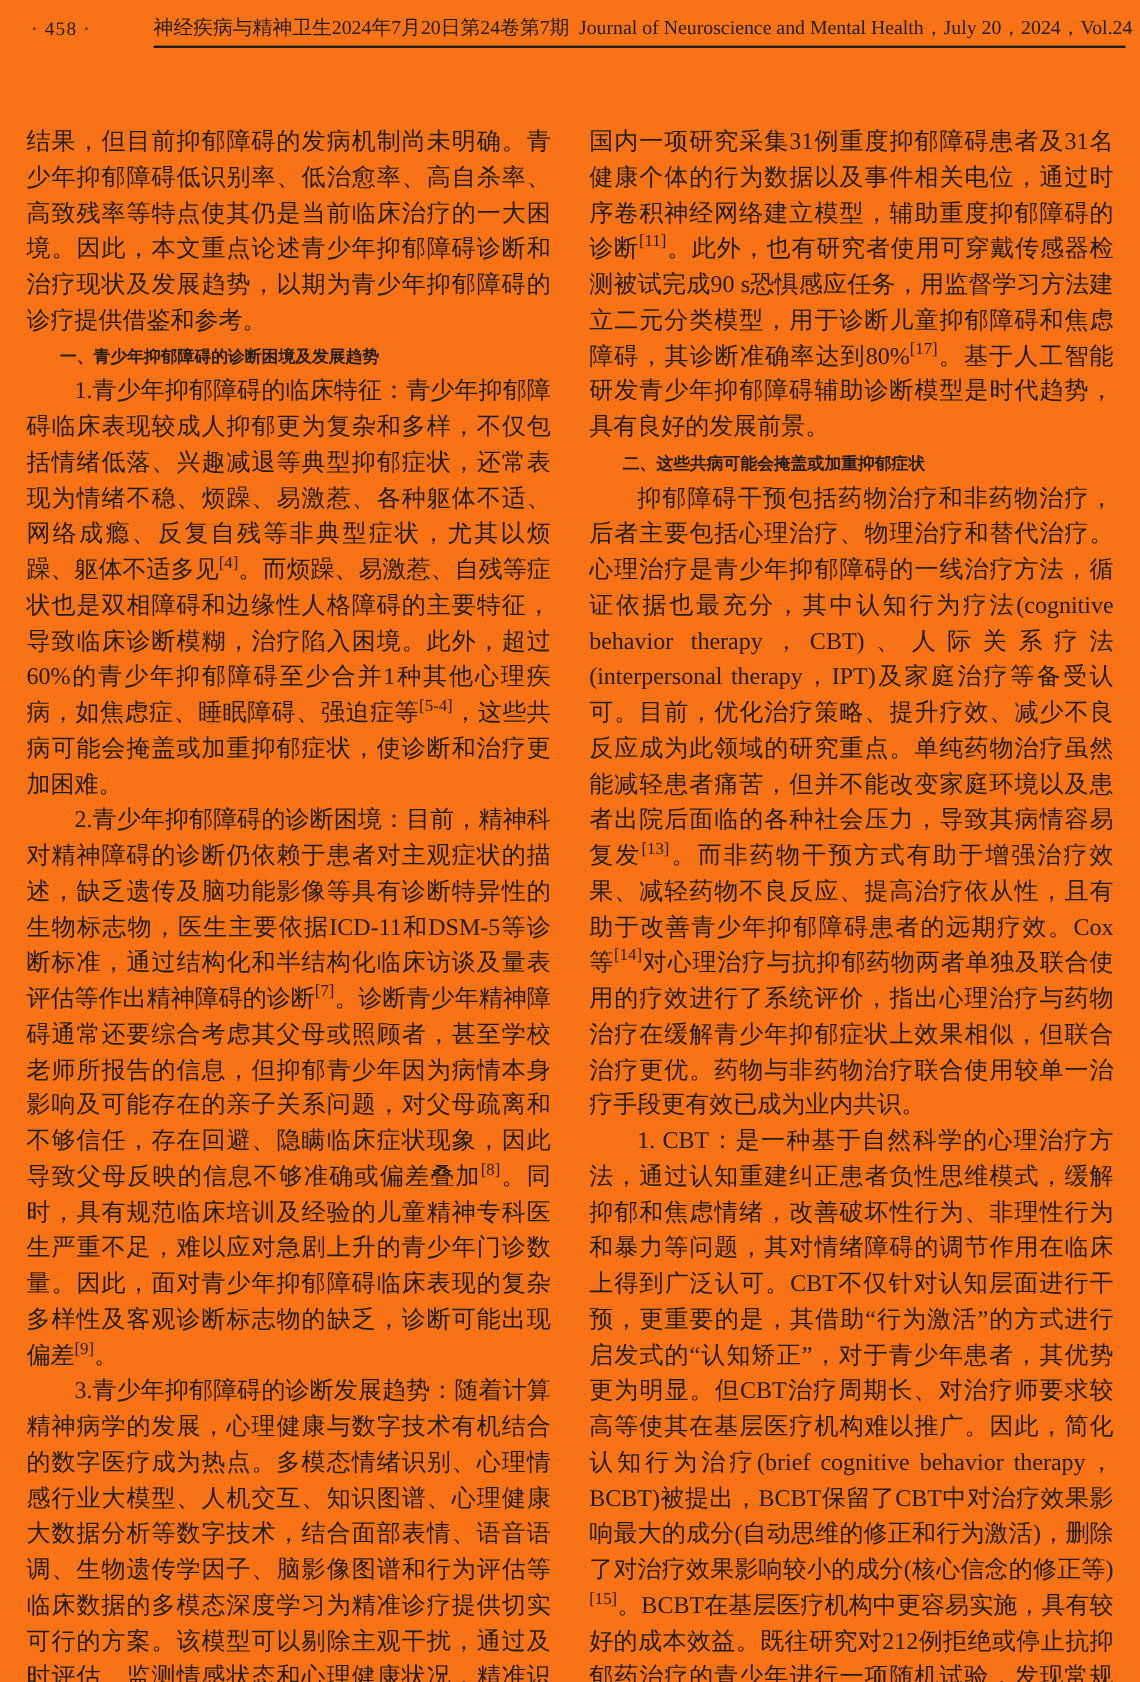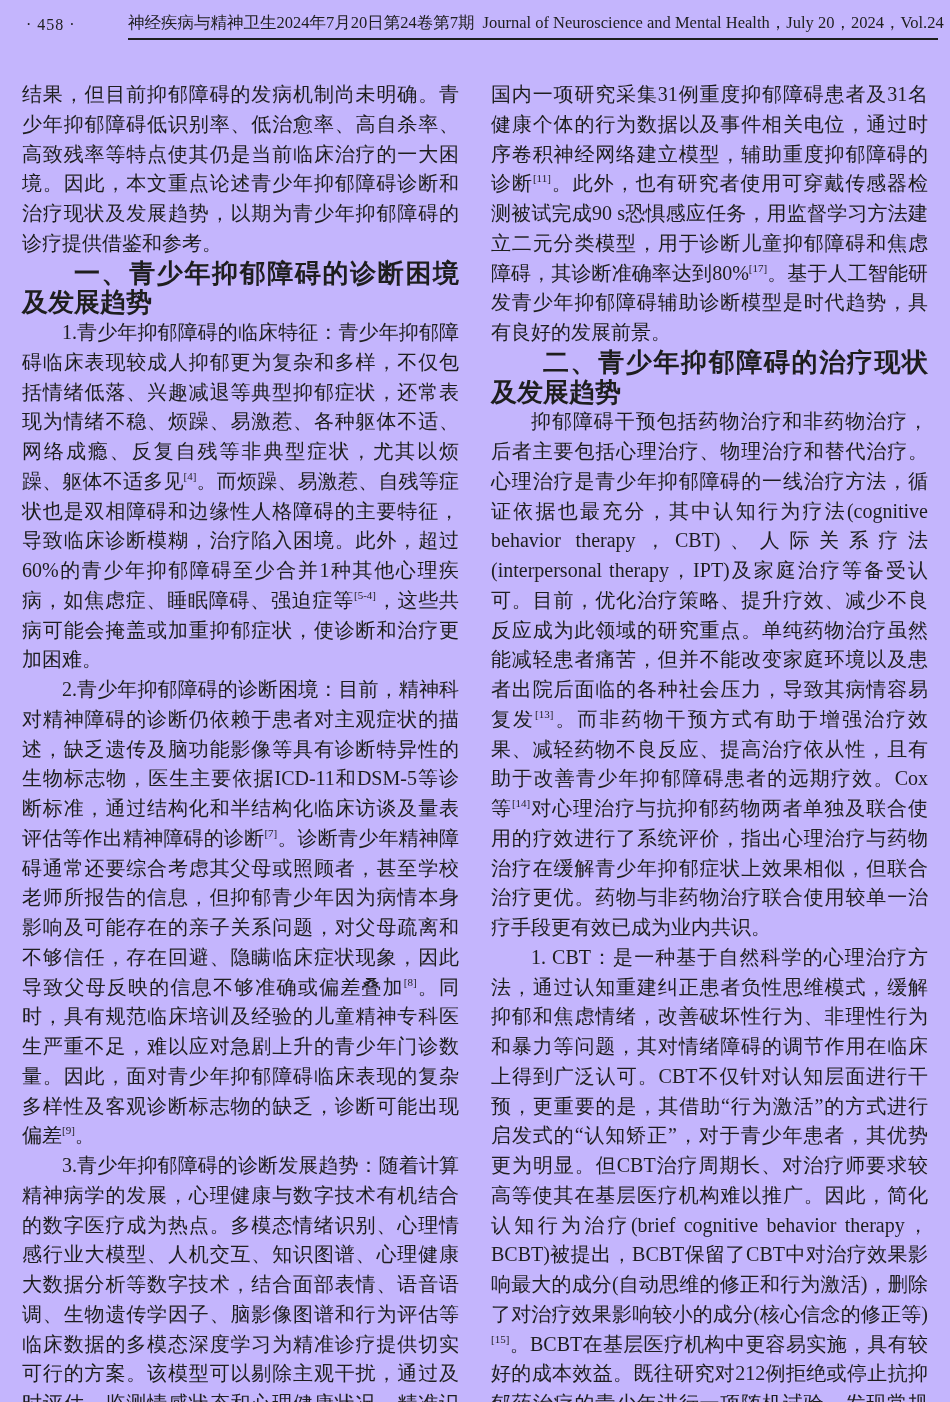--- a/index.html
+++ b/index.html
@@ -4,21 +4,21 @@
 <style>
   html, body {
     margin: 0;
     padding: 0;
     background: #ffffff;
   }
   .page {
     position: relative;
     width: 950px;
     height: 1402px;
-    background: #c4b5fd;
+    background: #f97316;
     color: #1e1e1e;
     font-family: "Liberation Serif", "DejaVu Serif", serif;
     overflow: hidden;
   }
   .page-num {
     position: absolute;
     left: 26px;
     top: 16px;
     font-size: 16px;
     letter-spacing: 1px;
@@ -52,30 +52,30 @@
     min-width: 0;
   }
   .col p {
     margin: 0;
     font-size: 20px;
     line-height: 29.75px;
     text-align: justify;
     text-justify: inter-ideograph;
     word-break: break-word;
   }
-  .col p.plain { text-indent: 0; }
+  .col p.plain { text-indent: 0; margin-top: 24px; }
   .col p.indent { text-indent: 2em; }
   .col p.heading {
     text-indent: 2em;
     font-family: "Liberation Sans", "DejaVu Sans", sans-serif;
     font-weight: 600;
-    font-size: 26px;
+    font-size: 14px;
   }
   sup.ref {
-    font-size: 11px;
+    font-size: 14px;
     line-height: 0;
     vertical-align: super;
     letter-spacing: 0;
   }
 </style>
 </head>
 <body>
 
 <div class="page">
   <header>
@@ -88,18 +88,18 @@
   <main class="columns">
     <section class="col" id="col-left">
         <p class="plain">结果，但目前抑郁障碍的发病机制尚未明确。青少年抑郁障碍低识别率、低治愈率、高自杀率、高致残率等特点使其仍是当前临床治疗的一大困境。因此，本文重点论述青少年抑郁障碍诊断和治疗现状及发展趋势，以期为青少年抑郁障碍的诊疗提供借鉴和参考。</p>
         <p class="heading">一、青少年抑郁障碍的诊断困境及发展趋势</p>
         <p class="indent">1.青少年抑郁障碍的临床特征：青少年抑郁障碍临床表现较成人抑郁更为复杂和多样，不仅包括情绪低落、兴趣减退等典型抑郁症状，还常表现为情绪不稳、烦躁、易激惹、各种躯体不适、网络成瘾、反复自残等非典型症状，尤其以烦躁、躯体不适多见<sup class="ref">[4]</sup>。而烦躁、易激惹、自残等症状也是双相障碍和边缘性人格障碍的主要特征，导致临床诊断模糊，治疗陷入困境。此外，超过60%的青少年抑郁障碍至少合并1种其他心理疾病，如焦虑症、睡眠障碍、强迫症等<sup class="ref">[5-4]</sup>，这些共病可能会掩盖或加重抑郁症状，使诊断和治疗更加困难。</p>
         <p class="indent">2.青少年抑郁障碍的诊断困境：目前，精神科对精神障碍的诊断仍依赖于患者对主观症状的描述，缺乏遗传及脑功能影像等具有诊断特异性的生物标志物，医生主要依据ICD-11和DSM-5等诊断标准，通过结构化和半结构化临床访谈及量表评估等作出精神障碍的诊断<sup class="ref">[7]</sup>。诊断青少年精神障碍通常还要综合考虑其父母或照顾者，甚至学校老师所报告的信息，但抑郁青少年因为病情本身影响及可能存在的亲子关系问题，对父母疏离和不够信任，存在回避、隐瞒临床症状现象，因此导致父母反映的信息不够准确或偏差叠加<sup class="ref">[8]</sup>。同时，具有规范临床培训及经验的儿童精神专科医生严重不足，难以应对急剧上升的青少年门诊数量。因此，面对青少年抑郁障碍临床表现的复杂多样性及客观诊断标志物的缺乏，诊断可能出现偏差<sup class="ref">[9]</sup>。</p>
         <p class="indent">3.青少年抑郁障碍的诊断发展趋势：随着计算精神病学的发展，心理健康与数字技术有机结合的数字医疗成为热点。多模态情绪识别、心理情感行业大模型、人机交互、知识图谱、心理健康大数据分析等数字技术，结合面部表情、语音语调、生物遗传学因子、脑影像图谱和行为评估等临床数据的多模态深度学习为精准诊疗提供切实可行的方案。该模型可以剔除主观干扰，通过及时评估、监测情感状态和心理健康状况，精准识别个体心理健康状况。基于多模态数据的辅助诊断模型已经具有了预测心理障碍和精神状态的能力，诊断准确率不断提升。</p>
       </section>
     <section class="col" id="col-right">
         <p class="plain">国内一项研究采集31例重度抑郁障碍患者及31名健康个体的行为数据以及事件相关电位，通过时序卷积神经网络建立模型，辅助重度抑郁障碍的诊断<sup class="ref">[11]</sup>。此外，也有研究者使用可穿戴传感器检测被试完成90 s恐惧感应任务，用监督学习方法建立二元分类模型，用于诊断儿童抑郁障碍和焦虑障碍，其诊断准确率达到80%<sup class="ref">[17]</sup>。基于人工智能研发青少年抑郁障碍辅助诊断模型是时代趋势，具有良好的发展前景。</p>
-        <p class="heading">二、青少年抑郁障碍的治疗现状及发展趋势</p>
+        <p class="heading">二、这些共病可能会掩盖或加重抑郁症状</p>
         <p class="indent">抑郁障碍干预包括药物治疗和非药物治疗，后者主要包括心理治疗、物理治疗和替代治疗。心理治疗是青少年抑郁障碍的一线治疗方法，循证依据也最充分，其中认知行为疗法(cognitive behavior therapy，CBT)、人际关系疗法(interpersonal therapy，IPT)及家庭治疗等备受认可。目前，优化治疗策略、提升疗效、减少不良反应成为此领域的研究重点。单纯药物治疗虽然能减轻患者痛苦，但并不能改变家庭环境以及患者出院后面临的各种社会压力，导致其病情容易复发<sup class="ref">[13]</sup>。而非药物干预方式有助于增强治疗效果、减轻药物不良反应、提高治疗依从性，且有助于改善青少年抑郁障碍患者的远期疗效。Cox 等<sup class="ref">[14]</sup>对心理治疗与抗抑郁药物两者单独及联合使用的疗效进行了系统评价，指出心理治疗与药物治疗在缓解青少年抑郁症状上效果相似，但联合治疗更优。药物与非药物治疗联合使用较单一治疗手段更有效已成为业内共识。</p>
         <p class="indent">1. CBT：是一种基于自然科学的心理治疗方法，通过认知重建纠正患者负性思维模式，缓解抑郁和焦虑情绪，改善破坏性行为、非理性行为和暴力等问题，其对情绪障碍的调节作用在临床上得到广泛认可。CBT不仅针对认知层面进行干预，更重要的是，其借助“行为激活”的方式进行启发式的“认知矫正”，对于青少年患者，其优势更为明显。但CBT治疗周期长、对治疗师要求较高等使其在基层医疗机构难以推广。因此，简化认知行为治疗(brief cognitive behavior therapy，BCBT)被提出，BCBT保留了CBT中对治疗效果影响最大的成分(自动思维的修正和行为激活)，删除了对治疗效果影响较小的成分(核心信念的修正等)<sup class="ref">[15]</sup>。BCBT在基层医疗机构中更容易实施，具有较好的成本效益。既往研究对212例拒绝或停止抗抑郁药治疗的青少年进行一项随机试验，发现常规治疗联合BCBT干预的患者在主要结局的变化上，从基线到随访第1年的改善优于常规治疗，并且可能降低未来抑郁发作的复发</p>
       </section>
   </main>
 </div>
 
 </body></html>

